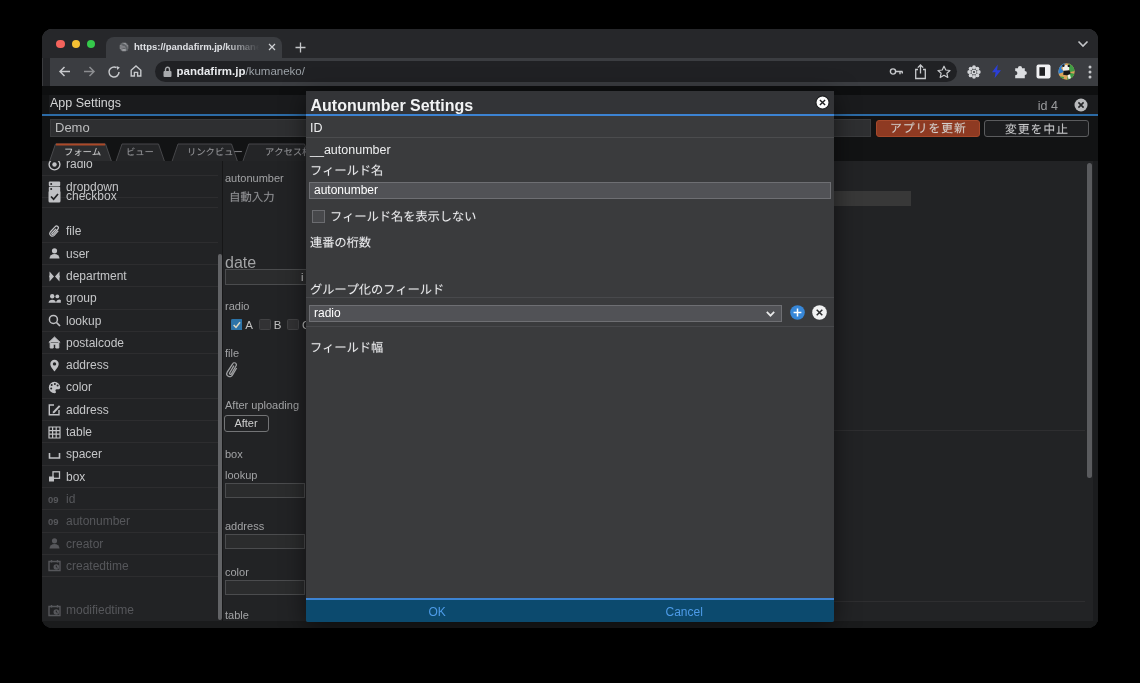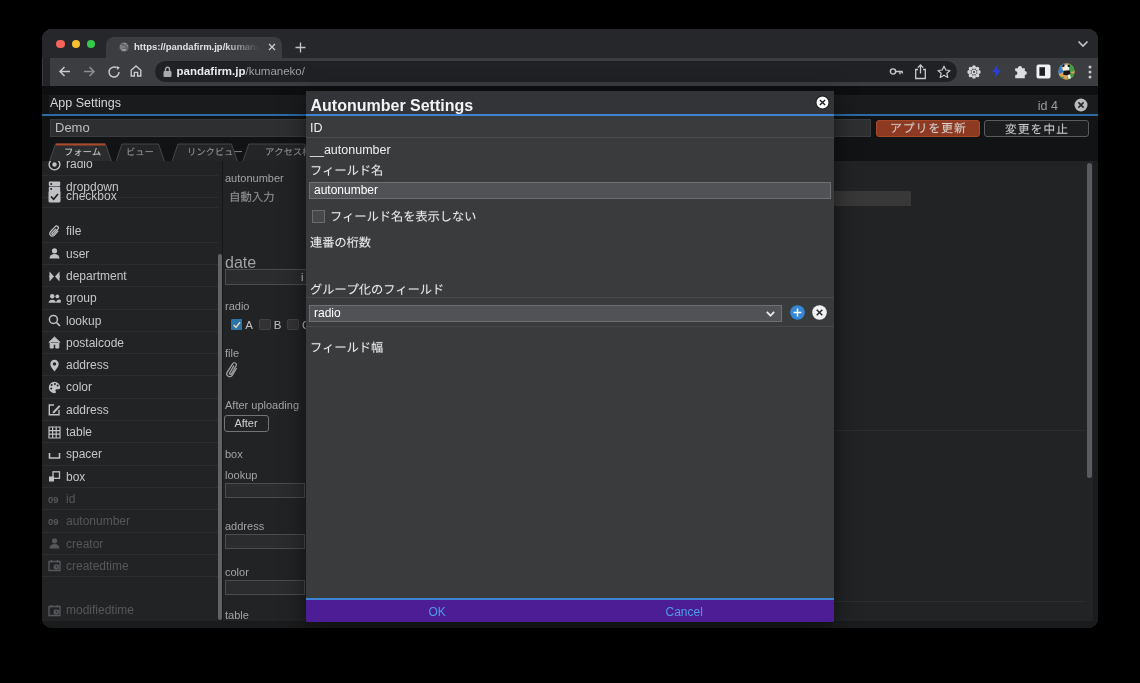--- a/index.html
+++ b/index.html
@@ -35,21 +35,21 @@
 .plabel{position:absolute;color:#a2a3a5;font-size:11px;white-space:nowrap}
 .pinput{position:absolute;background:#2b2c2d;border:1px solid #4b4c4e;height:16px}
 #mscroll{position:absolute;left:1044.5px;top:2px;width:5px;height:315px;background:#5a5b5e;border-radius:3px}
 #bstrip{position:absolute;left:0;top:535.7px;width:100%;height:7px;background:#1a1b1c}
 #modal{position:absolute;left:305.5px;top:91.4px;width:528px;height:530.6px;background:#3a3b3d;box-shadow:0 5px 25px rgba(0,0,0,.55);border-radius:0 0 2px 2px}
 #mtitle{position:absolute;left:0;top:0;width:100%;height:24.5px;background:#333437;border-bottom:2px solid #3c83d3}
 #mtitle span{position:absolute;left:5px;top:5.5px;font-size:16px;font-weight:bold;color:#f2f3f4}
 .mlabel{position:absolute;left:4.5px;color:#eeeff0;font-size:12.5px;white-space:nowrap}
 .minput{position:absolute;left:3.5px;width:521.5px;height:16.5px;background:#515256;border:1px solid #6e6f73;color:#fff;font-size:12px;line-height:14px;padding:0 4px}
 #msep{position:absolute;left:0;top:45.8px;width:100%;height:1px;background:#4b4c4e}
-#mfoot{position:absolute;left:0;top:506.4px;width:100%;height:24.2px;background:#4c1d95;border-top:2px solid #3c83d3;border-radius:0 0 2px 2px}
+#mfoot{position:absolute;left:0;top:506.4px;width:100%;height:24.2px;background:#0c4a6e;border-top:2px solid #3c83d3;border-radius:0 0 2px 2px}
 .mbtn{position:absolute;top:5.5px;font-size:12px;color:#4d9be8}
 svg{display:block}
 </style>
 </head>
 <body>
 <div id="stage">
 <div id="win">
   <div id="tabstrip">
     <div class="light" style="left:14.4px;background:#f4635c"></div>
     <div class="light" style="left:29.7px;background:#f5c033"></div>

